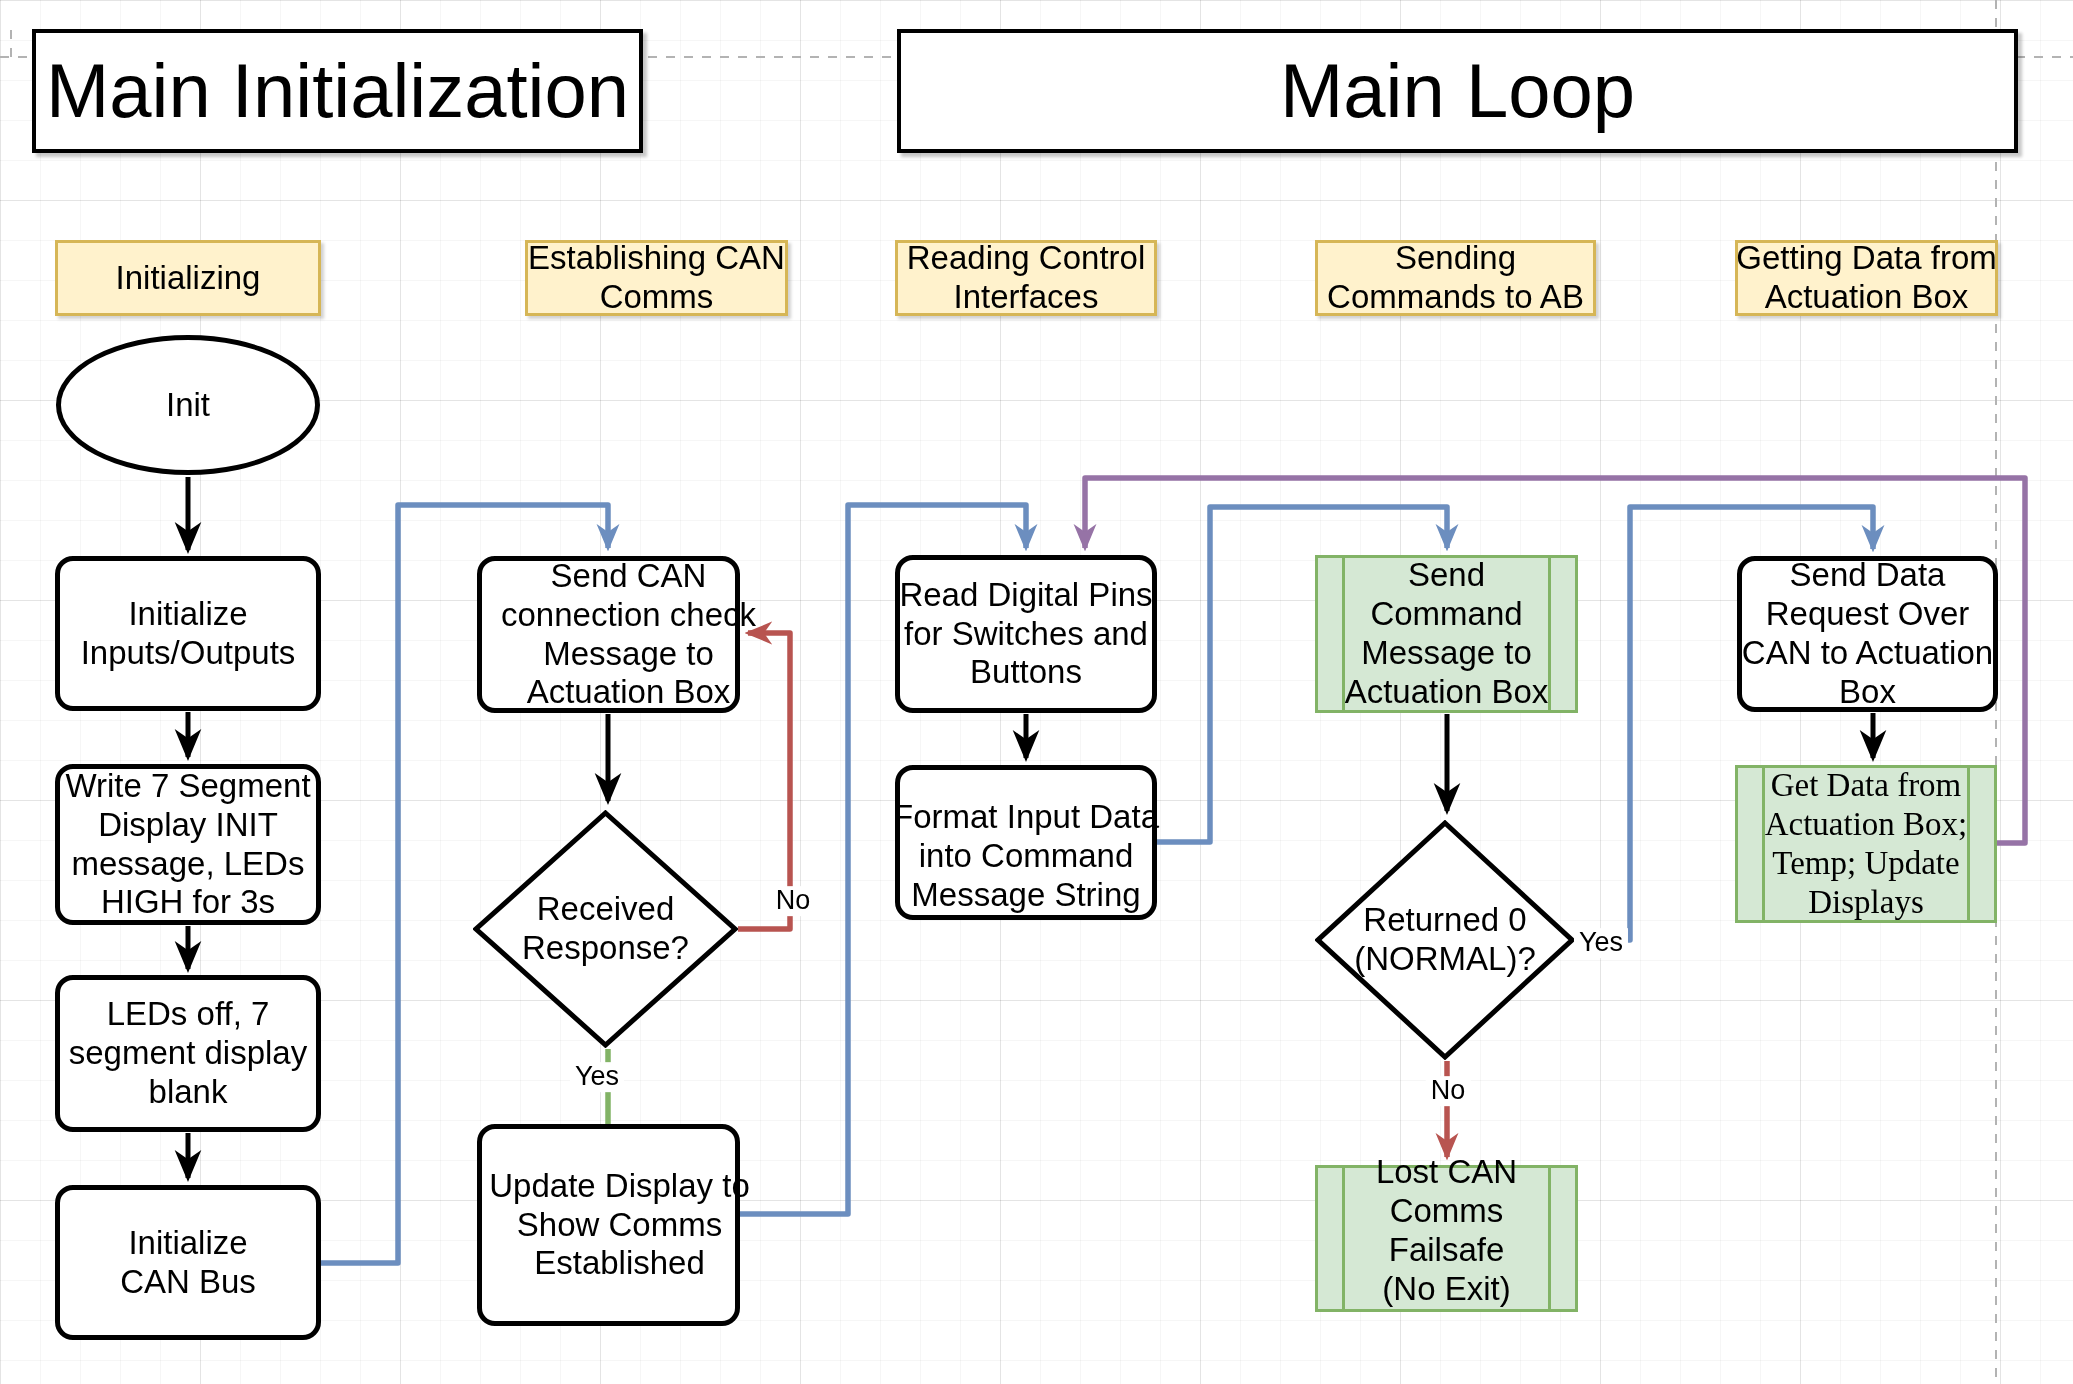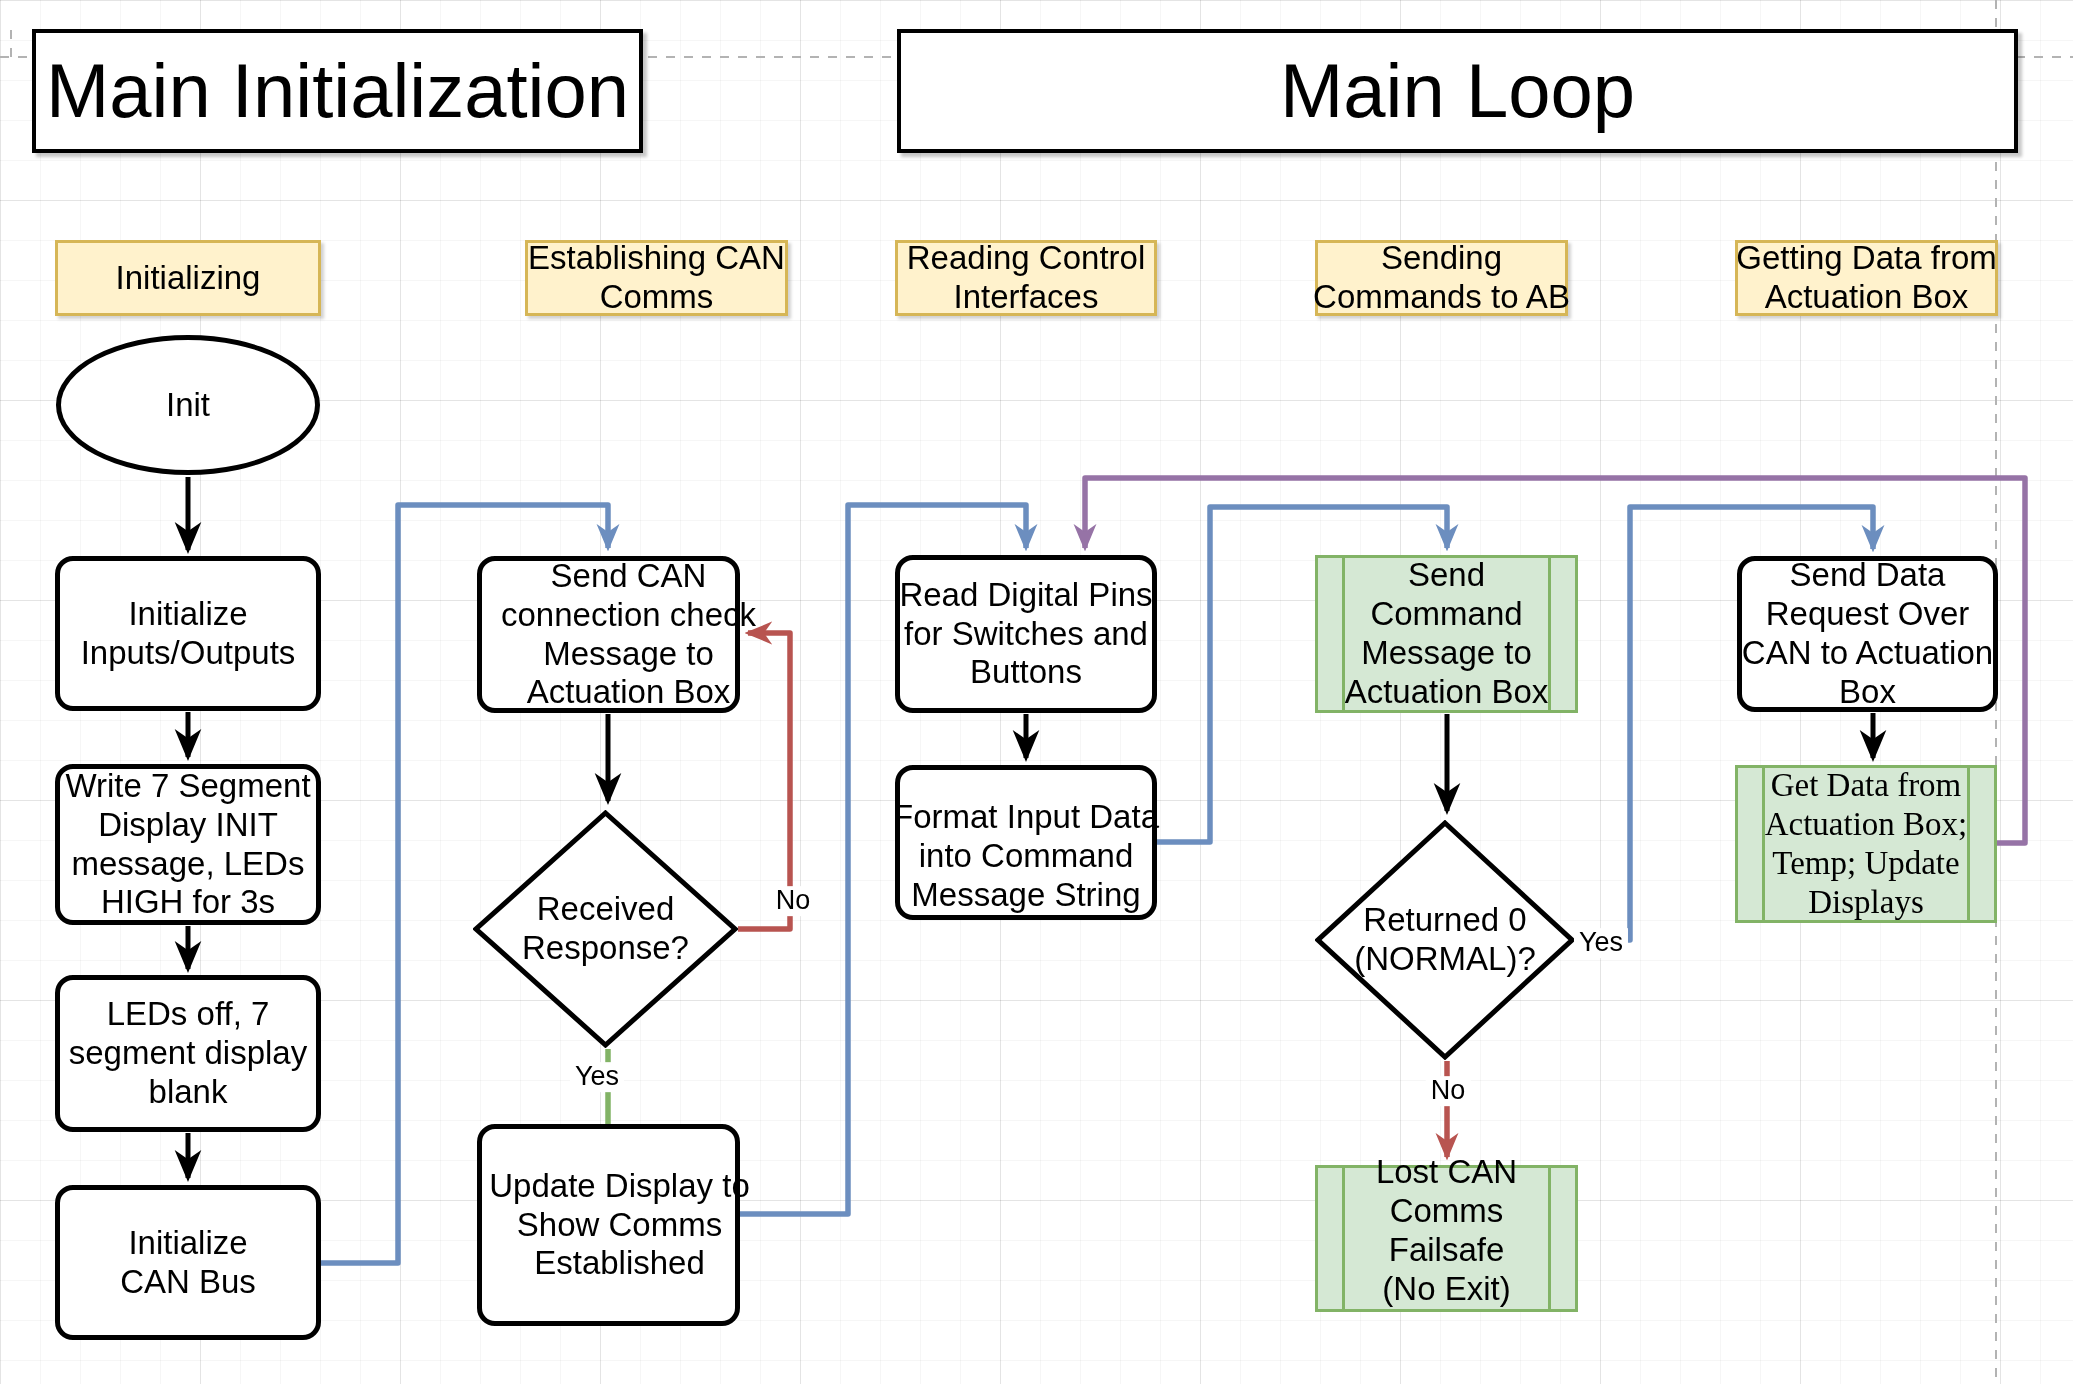--- a/index.html
+++ b/index.html
@@ -135,21 +135,21 @@
     <span class="label">Initializing</span>
   </div>
   <div class="shape phase" style="left:477px;top:240px;width:263px;height:76px;margin-left:48px;">
     <span class="label">Establishing CAN
 Comms</span>
   </div>
   <div class="shape phase" style="left:895px;top:240px;width:262px;height:76px;">
     <span class="label">Reading Control
 Interfaces</span>
   </div>
-  <div class="shape phase" style="left:1315px;top:240px;width:253px;height:76px;">
+  <div class="shape phase" style="left:1315px;top:240px;width:281px;height:76px;">
     <span class="label">Sending
 Commands to AB</span>
   </div>
   <div class="shape phase" style="left:1735px;top:240px;width:263px;height:76px;">
     <span class="label">Getting Data from
 Actuation Box</span>
   </div>
 
   <div class="shape ellipse" style="left:56px;top:335px;width:264px;height:140px;">
     <span class="label">Init</span>

